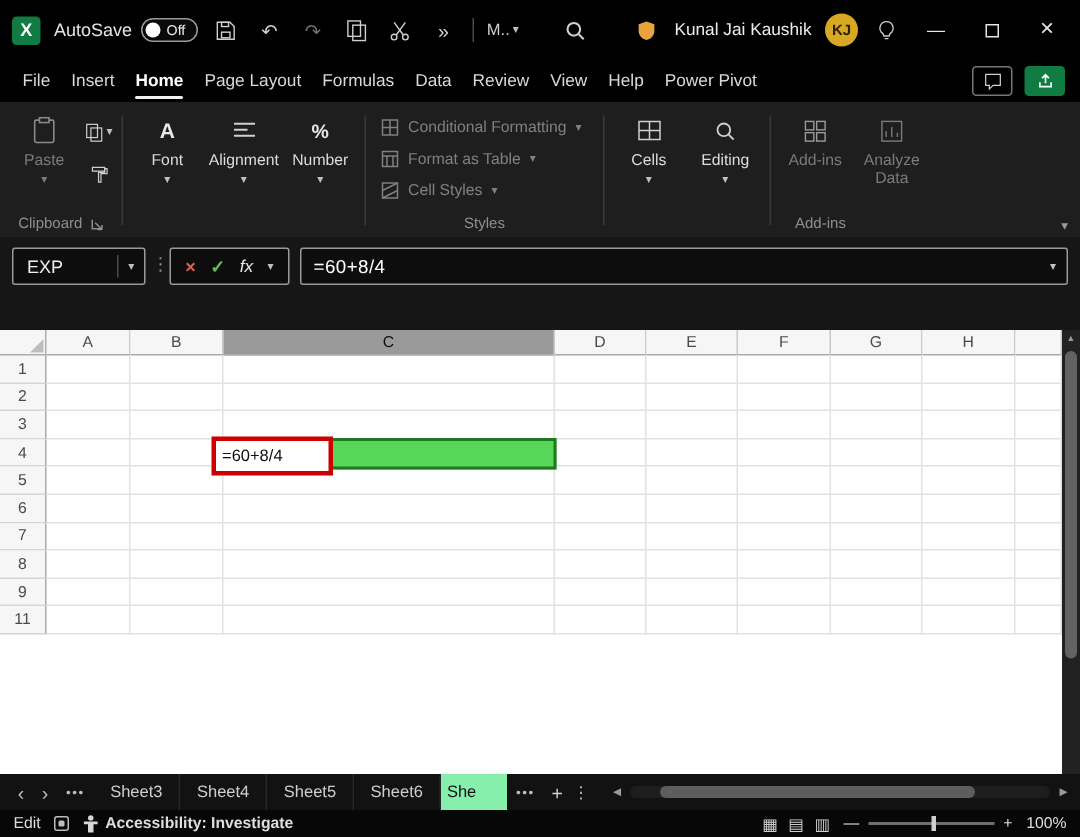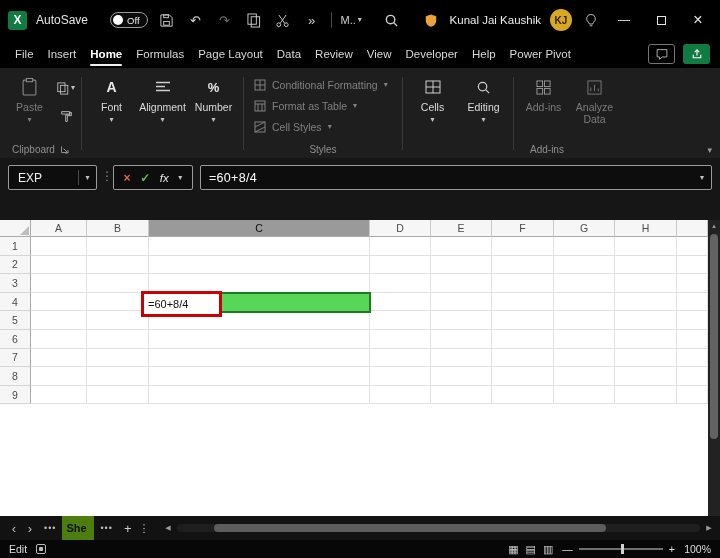--- a/index.html
+++ b/index.html
@@ -3,21 +3,21 @@
 <meta charset="utf-8">
 <style>
 *{margin:0;padding:0;box-sizing:border-box}
 html,body{width:720px;height:558px}
 body{font-family:"Liberation Sans",sans-serif;background:#000;overflow:hidden}
 .page{position:relative;width:720px;height:558px;background:#181818;color:#e5e5e5}
 
 
 .titlebar{position:absolute;top:0;left:0;right:0;height:40px;background:#000;display:flex;align-items:center;gap:9px;padding:0 8px;font-size:12px}
 .xlogo{width:19px;height:19px;background:#107C41;border-radius:3px;color:#fff;font-weight:bold;font-size:12px;display:flex;align-items:center;justify-content:center;flex:none}
-.as-wrap{display:flex;align-items:center;gap:22px}
+.as-wrap{display:flex;align-items:center;gap:6px}
 .as-toggle{display:flex;align-items:center;gap:4px;border:1px solid #9a9a9a;border-radius:9px;padding:1px 7px 1px 2px;height:16px;background:#0a0a0a}
 .as-knob{width:10px;height:10px;border-radius:50%;background:#fff}
 .as-state{font-size:9.5px;color:#ececec}
 .tbtn{display:flex;align-items:center;justify-content:center;min-width:20px;height:26px;color:#cfcfcf;gap:2px}
 .glyph{color:#cfcfcf;font-size:13px;line-height:1}
 .dimglyph{color:#6f6f6f;font-size:13px;line-height:1}
 .tsep{width:1px;height:16px;background:#4a4a4a}
 .tspacer{flex:1}
 .username{color:#ececec;white-space:nowrap;font-size:11.5px}
 .avatar{width:22px;height:22px;border-radius:50%;background:#D8A825;color:#2e2301;font-size:10px;font-weight:bold;display:flex;align-items:center;justify-content:center;flex:none}
@@ -91,21 +91,21 @@
 .vscroll{position:absolute;top:220px;right:0;width:12px;height:296px;background:#222;display:flex;flex-direction:column;align-items:center}
 .vs-up{font-size:7px;color:#9a9a9a;height:12px;line-height:12px}
 .vthumb{width:8px;height:205px;background:#636363;border-radius:4px;margin-top:2px}
 
 
 .tabbar{position:absolute;top:516px;left:0;right:0;height:24px;background:#121212;display:flex;align-items:center;padding-left:6px}
 .tb-nav{width:16px;text-align:center;color:#bdbdbd;font-size:13px}
 .tb-dots{padding:0 6px;color:#bdbdbd;font-size:9px;letter-spacing:1px}
 .stabs{display:flex;height:100%}
 .stab{height:100%;display:flex;align-items:center;padding:0 11px;font-size:11px;color:#cfcfcf;border-right:1px solid #262626}
-.stab.active{background:#4d7c0f;color:#111;font-weight:bold;width:32px;padding:0 4px;overflow:hidden;border-right:none}
+.stab.active{background:#86efac;color:#111;font-weight:normal;width:44px;padding:0 4px;overflow:hidden;border-right:none}
 .tb-plus{width:18px;text-align:center;color:#cfcfcf;font-size:13px}
 .tb-vdots{width:14px;text-align:center;color:#bdbdbd;font-size:11px}
 .hscroll{flex:1;display:flex;align-items:center;gap:3px;padding:0 5px;margin-left:6px}
 .hs-arrow{font-size:7px;color:#9a9a9a;width:12px;text-align:center}
 .hs-track{flex:1;height:8px;background:#1e1e1e;position:relative;border-radius:4px}
 .hs-thumb{position:absolute;left:7%;top:0;height:8px;width:75%;background:#5d5d5d;border-radius:4px}
 
 
 .statusbar{position:absolute;top:540px;left:0;right:0;height:18px;background:#070707;display:flex;align-items:center;gap:9px;padding:0 9px;font-size:10.5px;color:#dedede}
 .macro-icon{width:10px;height:10px;border:1px solid #bdbdbd;border-radius:2px;position:relative;flex:none}
@@ -192,26 +192,25 @@
         <span class="maxbox"></span>
       </span>
     <span class="wbtn" style="font-size:16px">×</span>
   </div>
 
   <div class="menubar">
     <div class="menu-strip">
         <div class="menu-tab">File</div>
         <div class="menu-tab">Insert</div>
         <div class="menu-tab active">Home</div>
+        <div class="menu-tab">Page Layout</div>
         <div class="menu-tab">Formulas</div>
-        <div class="menu-tab">Page Layout</div>
         <div class="menu-tab">Data</div>
         <div class="menu-tab">Review</div>
         <div class="menu-tab">View</div>
-        <div class="menu-tab">Developer</div>
         <div class="menu-tab">Help</div>
         <div class="menu-tab">Power Pivot</div>
       </div>
     <div class="menu-right">
       <span class="comment-btn">
         <svg width="14" height="13" viewBox="0 0 16 16" fill="none" stroke="#cfcfcf">
             <path d="M2 2h12v9H8l-3 3v-3H2z"></path>
           </svg>
       </span>
       <span class="share-btn">
@@ -509,53 +508,78 @@
           <div class="g-cell" style="width: 56px;"></div>
           <div class="g-cell" style="width: 62px;"></div>
           <div class="g-cell" style="width: 221px;"></div>
           <div class="g-cell" style="width: 61px;"></div>
           <div class="g-cell" style="width: 61px;"></div>
           <div class="g-cell" style="width: 62px;"></div>
           <div class="g-cell" style="width: 61px;"></div>
           <div class="g-cell" style="width: 62px;"></div>
           <div class="g-cell" style="width: 31px;"></div>
         </div>
+        <div class="grid-row">
+          <div class="rh-cell">11</div>
+          <div class="g-cell" style="width: 56px;"></div>
+          <div class="g-cell" style="width: 62px;"></div>
+          <div class="g-cell" style="width: 221px;"></div>
+          <div class="g-cell" style="width: 61px;"></div>
+          <div class="g-cell" style="width: 61px;"></div>
+          <div class="g-cell" style="width: 62px;"></div>
+          <div class="g-cell" style="width: 61px;"></div>
+          <div class="g-cell" style="width: 62px;"></div>
+          <div class="g-cell" style="width: 31px;"></div>
+        </div>
       </div>
 
     <div class="cell-c4" style="background: rgb(87, 214, 87); border-color: rgb(31, 122, 31);"></div>
     <div class="annotation" style="border-color: rgb(204, 0, 0);">
       <span>=60+8/4</span>
     </div>
   </div>
 
   <div class="vscroll">
     <span class="vs-up">▴</span>
     <div class="vthumb"></div>
   </div>
 
   <div class="tabbar">
     <span class="tb-nav">‹</span>
     <span class="tb-nav">›</span>
     <span class="tb-dots">•••</span>
+    <div class="stabs">
+        <div class="stab">Sheet3</div>
+        <div class="stab">Sheet4</div>
+        <div class="stab">Sheet5</div>
+        <div class="stab">Sheet6</div>
+      </div>
     <div class="stab active">She</div>
     <span class="tb-dots">•••</span>
     <span class="tb-plus">+</span>
     <span class="tb-vdots">⋮</span>
     <div class="hscroll">
       <span class="hs-arrow">◀</span>
       <div class="hs-track">
         <div class="hs-thumb"></div>
       </div>
       <span class="hs-arrow">▶</span>
     </div>
   </div>
 
   <div class="statusbar">
     <span>Edit</span>
     <span class="macro-icon"></span>
+    <span class="acc">
+      <svg width="11" height="13" viewBox="0 0 12 14" fill="#d6d6d6">
+          <circle cx="6" cy="2.5" r="2"></circle>
+          <path d="M1 5h10v2H8v6H4V7H1z"></path>
+        </svg>
+      <span>Accessibility: Investigate</span>
+    </span>
     <span class="sb-spacer"></span>
     <span class="viewicons">
       <span>▦</span>
       <span>▤</span>
       <span>▥</span>
     </span>
     <span class="zoomwrap">
       <span>—</span>
       <span class="z-track">
           <span class="z-thumb"></span>

